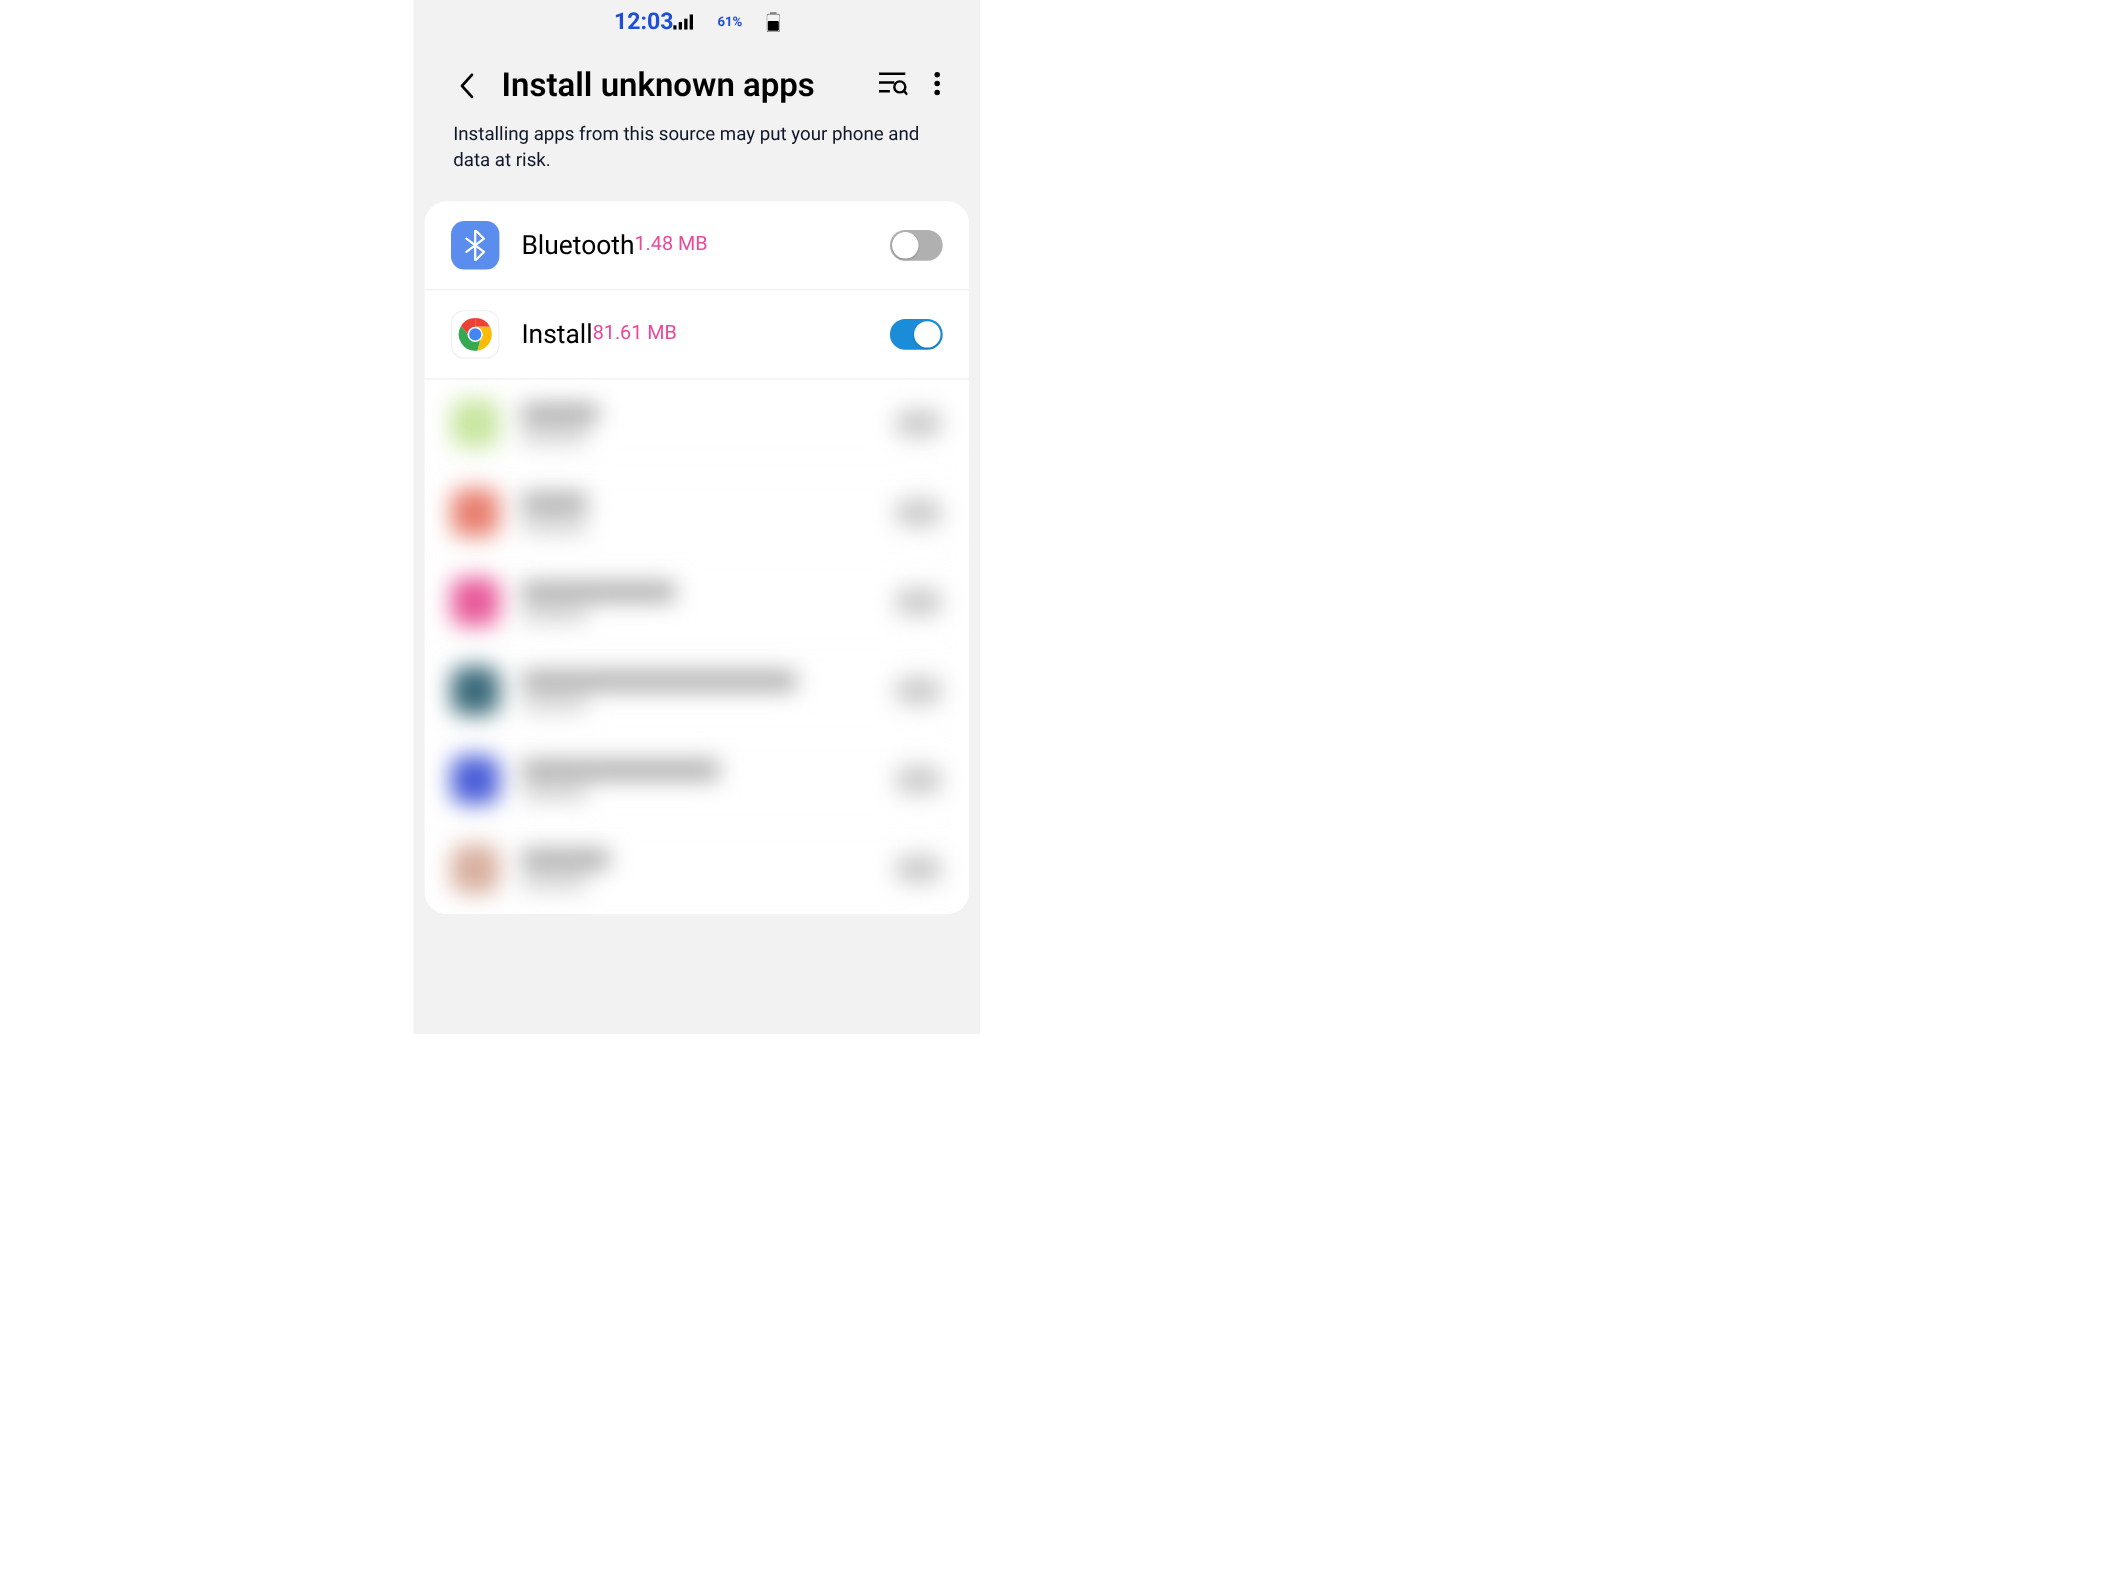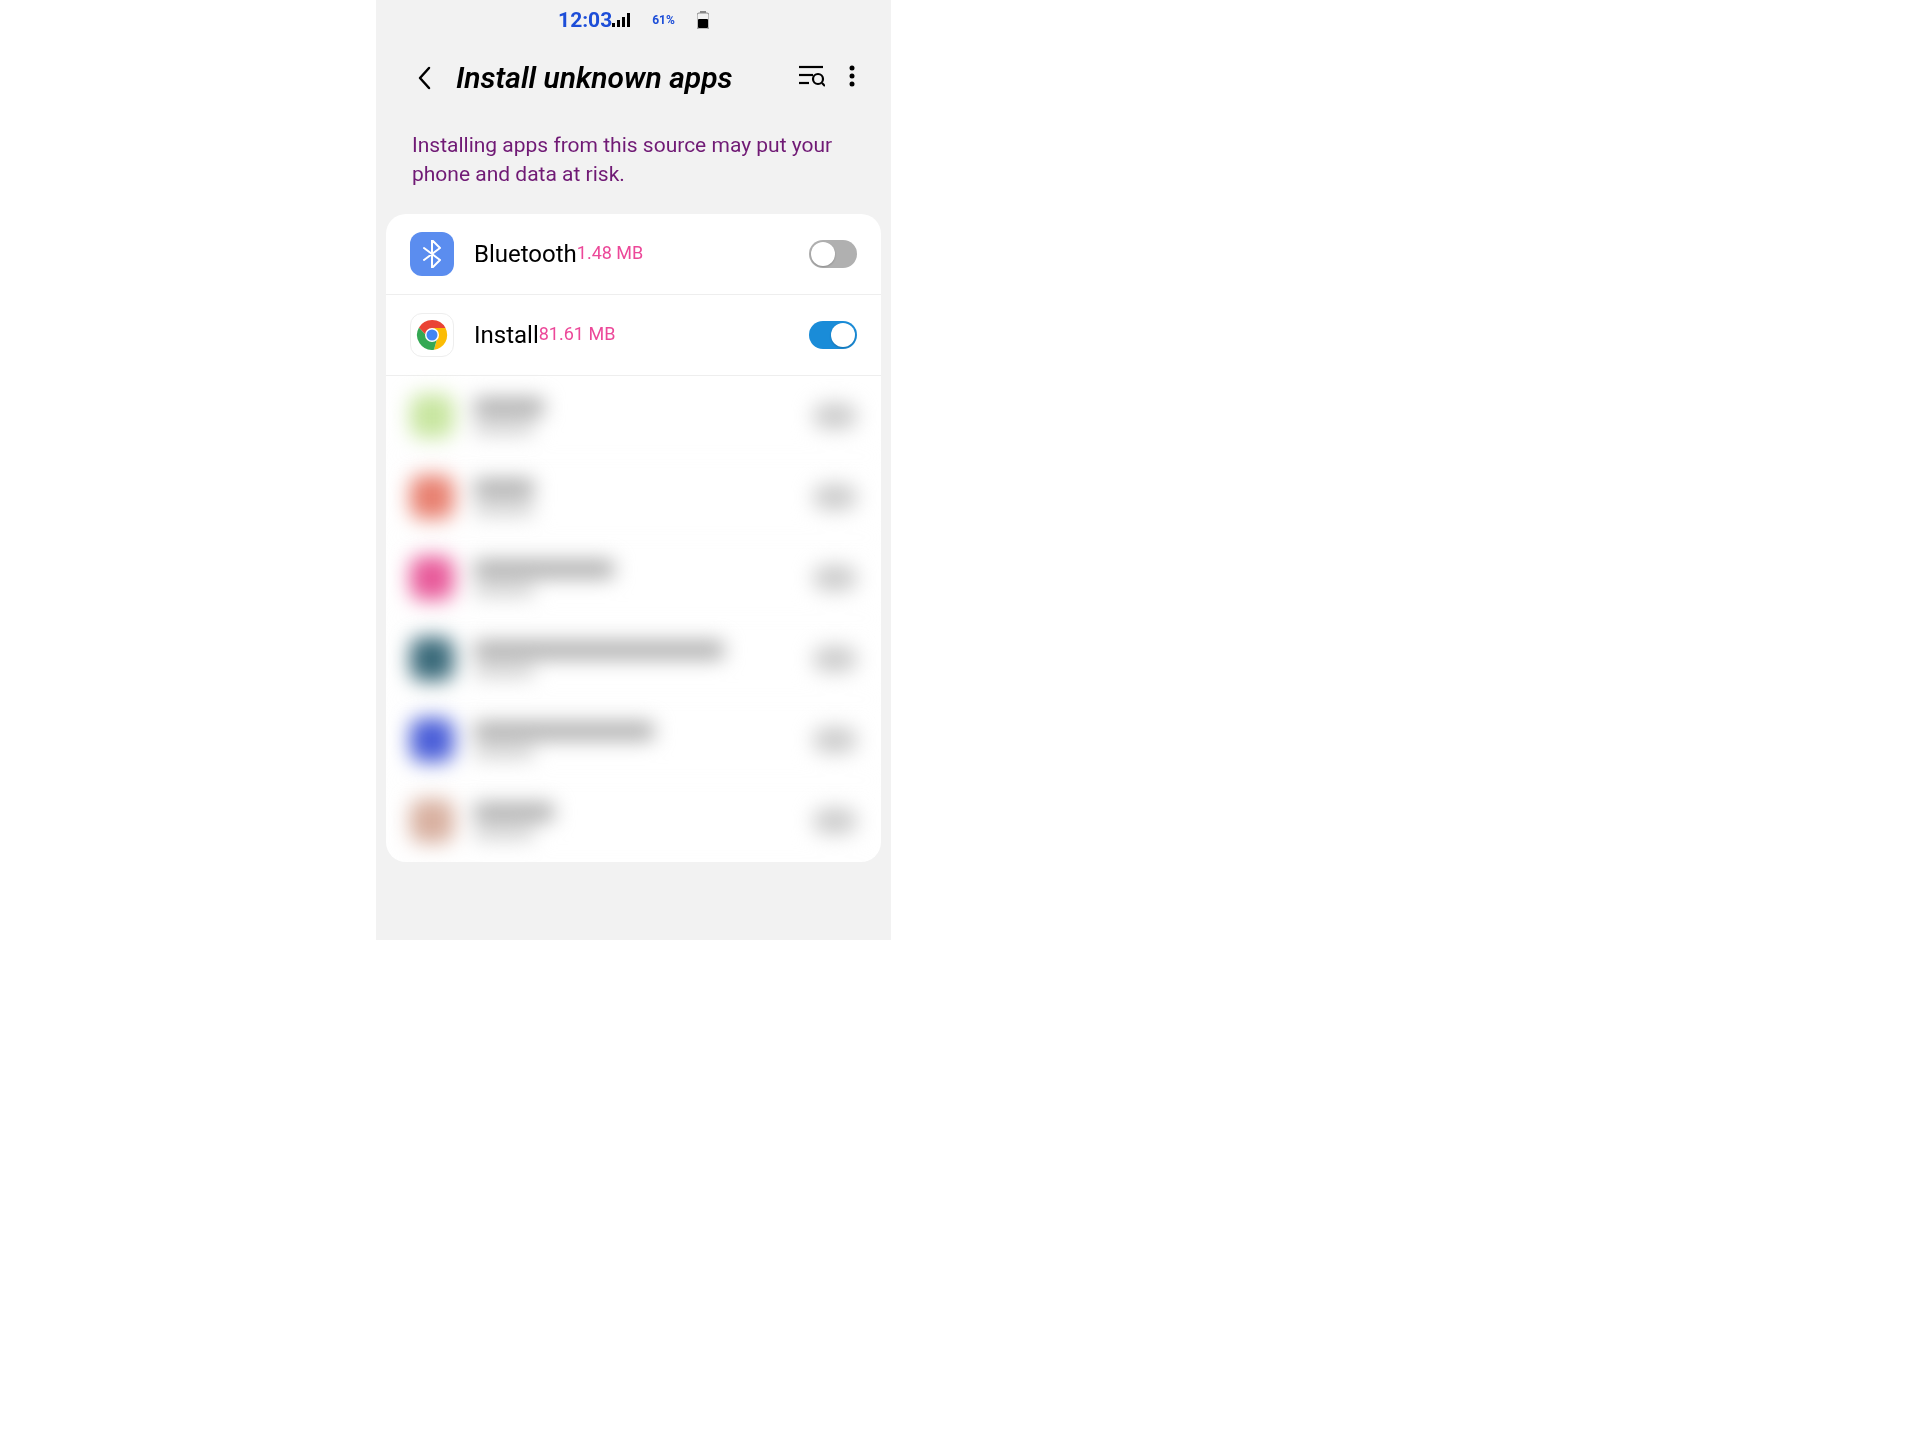--- a/index.html
+++ b/index.html
@@ -35,21 +35,20 @@
     display: flex;
     align-items: center;
     gap: 22px;
     font-size: 12px;
   }
   .header {
     padding: 20px 36px 10px 36px;
     display: flex;
     align-items: center;
     gap: 20px;
-    font-style: italic;
   }
   .back-btn {
     width: 24px;
     height: 24px;
     display: flex;
     align-items: center;
     justify-content: center;
   }
   .header-title {
     font-size: 30px;
@@ -57,24 +56,23 @@
     color: #000;
     flex: 1;
   }
   .header-icons {
     display: flex;
     gap: 24px;
     align-items: center;
   }
   .description {
     padding: 6px 36px 24px 36px;
-    font-size: 21px;
-    color: #701a75;
+    font-size: 17px;
+    color: #0f172a;
     line-height: 1.4;
-    margin-top: 20px;
   }
   .card {
     background: #fff;
     border-radius: 20px;
     margin: 0 10px;
     overflow: hidden;
   }
   .app-row {
     display: flex;
     align-items: center;

